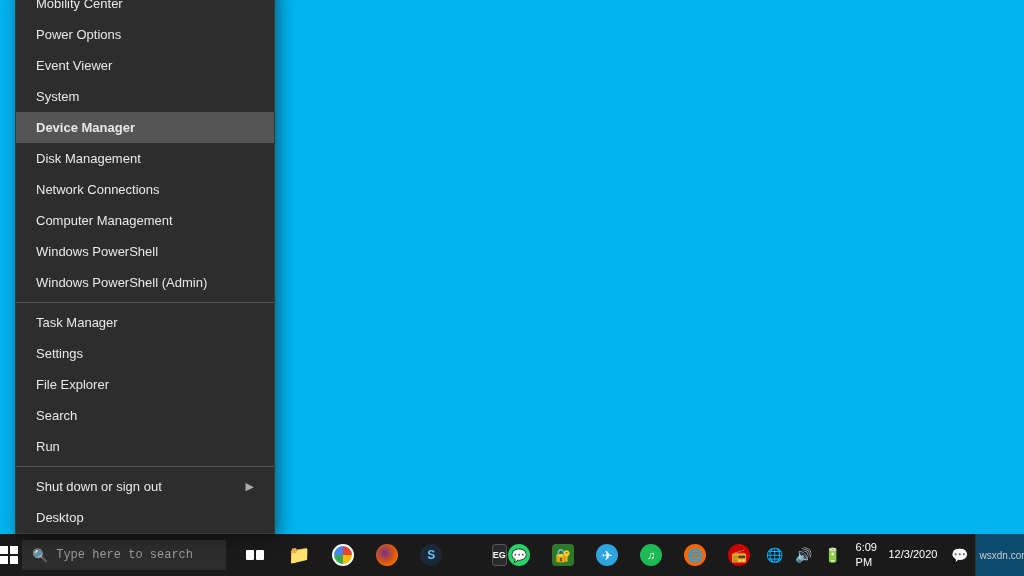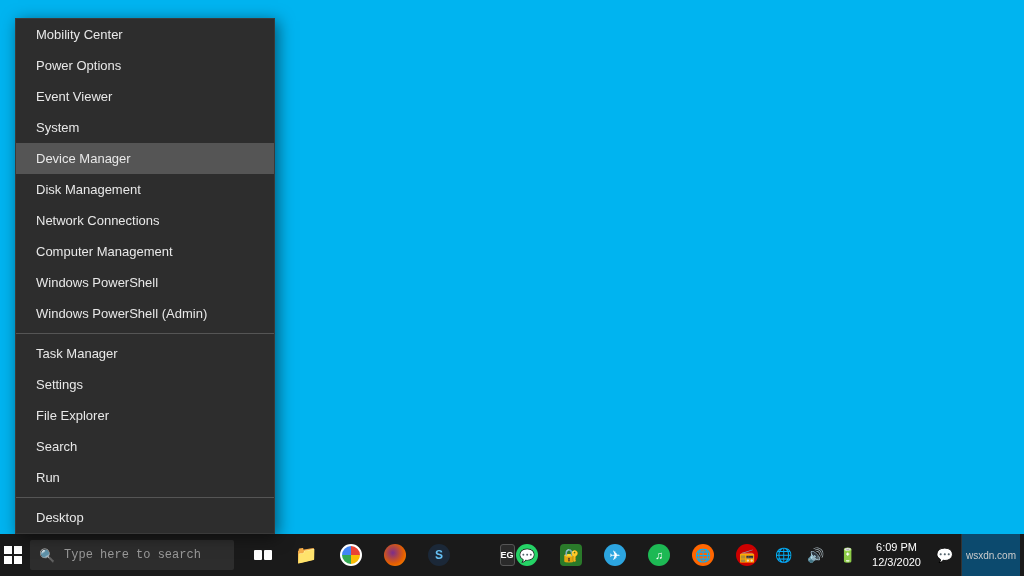--- a/index.html
+++ b/index.html
@@ -40,20 +40,21 @@
       cursor: pointer;
       white-space: nowrap;
       display: flex;
       align-items: center;
       justify-content: space-between;
       user-select: none;
     }
 
     .menu-item.highlighted {
       background: #555555;
+      font-weight: bold;
     }
 
     .menu-divider {
       border: none;
       border-top: 1px solid #555555;
       margin: 4px 0;
     }
 
     .menu-item .arrow {
       font-size: 11px;
@@ -160,21 +161,20 @@
       display: flex;
       align-items: center;
       justify-content: center;
       cursor: pointer;
       font-size: 14px;
       color: white;
     }
 
     .tray-clock {
       display: flex;
-      flex-direction: column;
       align-items: center;
       justify-content: center;
       padding: 0 8px;
       height: 26px;
       cursor: pointer;
       color: white;
       font-size: 11px;
       line-height: 1.4;
     }
 
@@ -324,20 +324,24 @@
       <div class="menu-item">
         <span>File Explorer</span>
       </div>
       <div class="menu-item">
         <span>Search</span>
       </div>
       <div class="menu-item">
         <span>Run</span>
       </div>
       <hr class="menu-divider">
+      <div class="menu-item">
+        <span>Shut down or sign out</span>
+        <span class="arrow">▶</span>
+      </div>
       <div class="menu-item">
         <span>Desktop</span>
       </div>
     </div>
 
   <div class="taskbar">
 
     <div class="taskbar-start">
       <div class="start-icon">
         <div></div>

